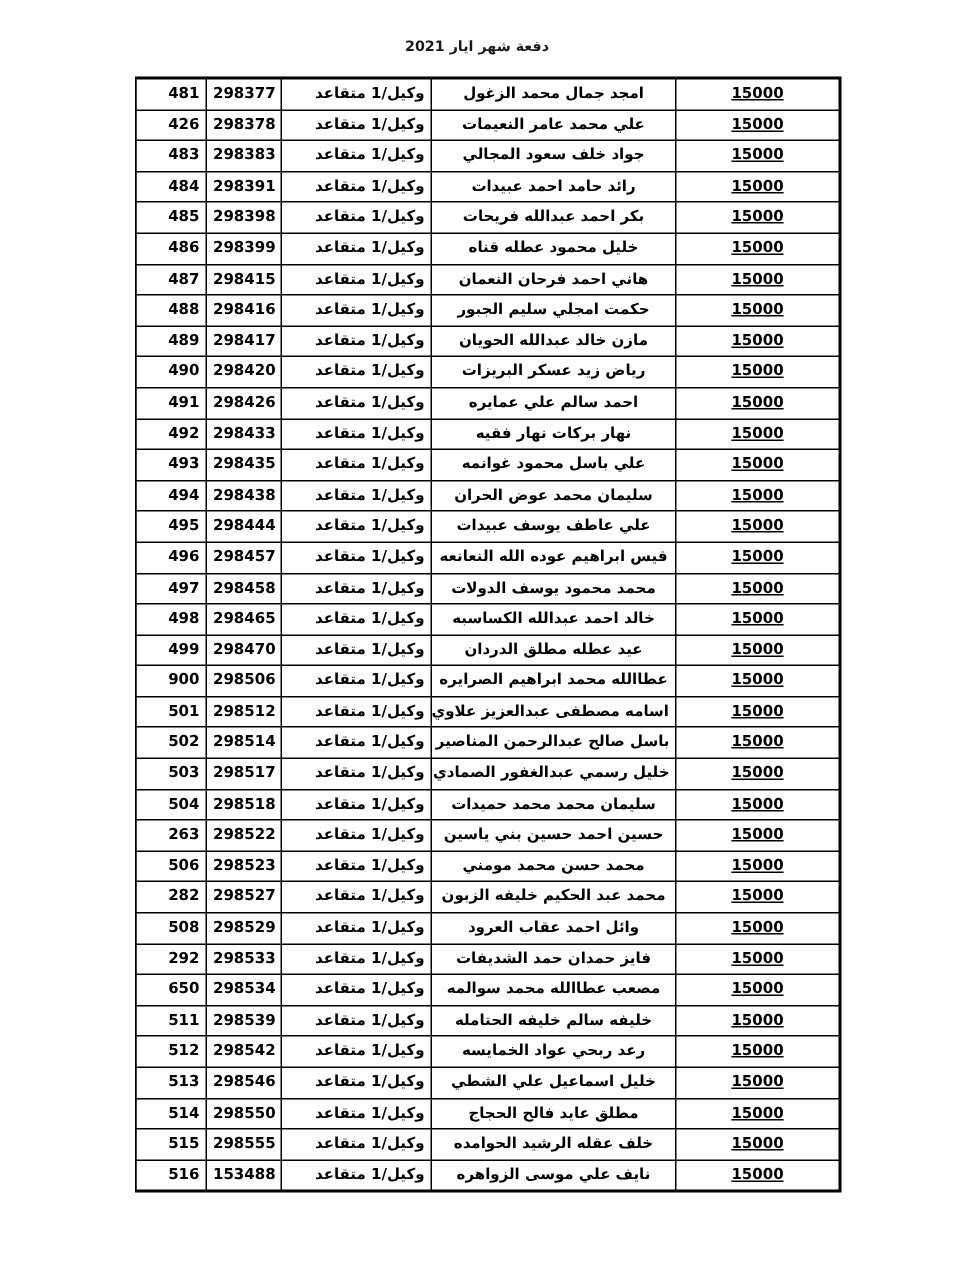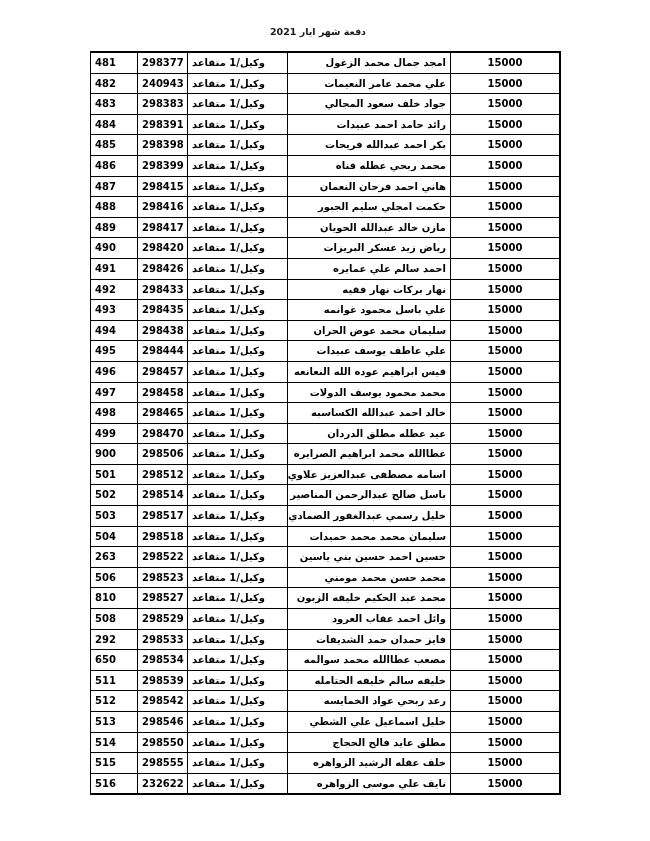--- a/index.html
+++ b/index.html
@@ -66,47 +66,48 @@
   }
 
   
   col.c-seq    { width: 47px;  }
   col.c-id     { width: 50px;  }
   col.c-rank   { width: 100px; }
   col.c-name   { width: 163px; }
   col.c-amount { width: 109px; }
 
   td.cell-seq {
-    text-align: left;
+    text-align: right;
     direction: ltr;
     font-size: 11px;
   }
   td.cell-id {
     text-align: center;
     direction: ltr;
     font-size: 11px;
   }
   td.cell-rank {
-    text-align: left;
-    direction: rtl;
-    unicode-bidi: plaintext;
-    font-size: 9.5px;
-    padding-right: 5px;
-  }
-  td.cell-name {
     text-align: right;
     direction: rtl;
     unicode-bidi: plaintext;
     font-size: 9.5px;
     padding-right: 5px;
   }
+  td.cell-name {
+    text-align: center;
+    direction: rtl;
+    unicode-bidi: plaintext;
+    font-size: 9.5px;
+    padding-right: 5px;
+  }
   td.cell-amount {
     text-align: center;
     direction: ltr;
     font-size: 11px;
+    text-decoration: underline;
   }
 
   
   .table-wrap::before {
     content: "";
     position: absolute;
     top: -1px;
     left: -1px;
     right: -1px;
     bottom: -1px;
@@ -135,22 +136,22 @@
             <td class="cell-amount">15000</td>
             <td class="cell-name">امجد جمال محمد الزغول</td>
             <td class="cell-rank">وكيل/1 متقاعد</td>
             <td class="cell-id">298377</td>
             <td class="cell-seq">481</td>
           </tr>
           <tr>
             <td class="cell-amount">15000</td>
             <td class="cell-name">علي محمد عامر النعيمات</td>
             <td class="cell-rank">وكيل/1 متقاعد</td>
-            <td class="cell-id">240943</td>
-            <td class="cell-seq">482</td>
+            <td class="cell-id">298378</td>
+            <td class="cell-seq">426</td>
           </tr>
           <tr>
             <td class="cell-amount">15000</td>
             <td class="cell-name">جواد خلف سعود المجالي</td>
             <td class="cell-rank">وكيل/1 متقاعد</td>
             <td class="cell-id">298383</td>
             <td class="cell-seq">483</td>
           </tr>
           <tr>
             <td class="cell-amount">15000</td>
@@ -161,21 +162,21 @@
           </tr>
           <tr>
             <td class="cell-amount">15000</td>
             <td class="cell-name">بكر احمد عبدالله فريحات</td>
             <td class="cell-rank">وكيل/1 متقاعد</td>
             <td class="cell-id">298398</td>
             <td class="cell-seq">485</td>
           </tr>
           <tr>
             <td class="cell-amount">15000</td>
-            <td class="cell-name">محمد ربحي عطله قناه</td>
+            <td class="cell-name">خليل محمود عطله قناه</td>
             <td class="cell-rank">وكيل/1 متقاعد</td>
             <td class="cell-id">298399</td>
             <td class="cell-seq">486</td>
           </tr>
           <tr>
             <td class="cell-amount">15000</td>
             <td class="cell-name">هاني احمد فرحان النعمان</td>
             <td class="cell-rank">وكيل/1 متقاعد</td>
             <td class="cell-id">298415</td>
             <td class="cell-seq">487</td>
@@ -311,21 +312,21 @@
             <td class="cell-name">محمد حسن محمد مومني</td>
             <td class="cell-rank">وكيل/1 متقاعد</td>
             <td class="cell-id">298523</td>
             <td class="cell-seq">506</td>
           </tr>
           <tr>
             <td class="cell-amount">15000</td>
             <td class="cell-name">محمد عبد الحكيم خليفه الزبون</td>
             <td class="cell-rank">وكيل/1 متقاعد</td>
             <td class="cell-id">298527</td>
-            <td class="cell-seq">810</td>
+            <td class="cell-seq">282</td>
           </tr>
           <tr>
             <td class="cell-amount">15000</td>
             <td class="cell-name">وائل احمد عقاب العرود</td>
             <td class="cell-rank">وكيل/1 متقاعد</td>
             <td class="cell-id">298529</td>
             <td class="cell-seq">508</td>
           </tr>
           <tr>
             <td class="cell-amount">15000</td>
@@ -364,29 +365,29 @@
           </tr>
           <tr>
             <td class="cell-amount">15000</td>
             <td class="cell-name">مطلق عايد فالح الحجاج</td>
             <td class="cell-rank">وكيل/1 متقاعد</td>
             <td class="cell-id">298550</td>
             <td class="cell-seq">514</td>
           </tr>
           <tr>
             <td class="cell-amount">15000</td>
-            <td class="cell-name">خلف عقله الرشيد الزواهره</td>
+            <td class="cell-name">خلف عقله الرشيد الحوامده</td>
             <td class="cell-rank">وكيل/1 متقاعد</td>
             <td class="cell-id">298555</td>
             <td class="cell-seq">515</td>
           </tr>
           <tr>
             <td class="cell-amount">15000</td>
             <td class="cell-name">نايف علي موسى الزواهره</td>
             <td class="cell-rank">وكيل/1 متقاعد</td>
-            <td class="cell-id">232622</td>
+            <td class="cell-id">153488</td>
             <td class="cell-seq">516</td>
           </tr>
         </tbody>
     </table>
   </div>
 
 </div>
 
 </body></html>

